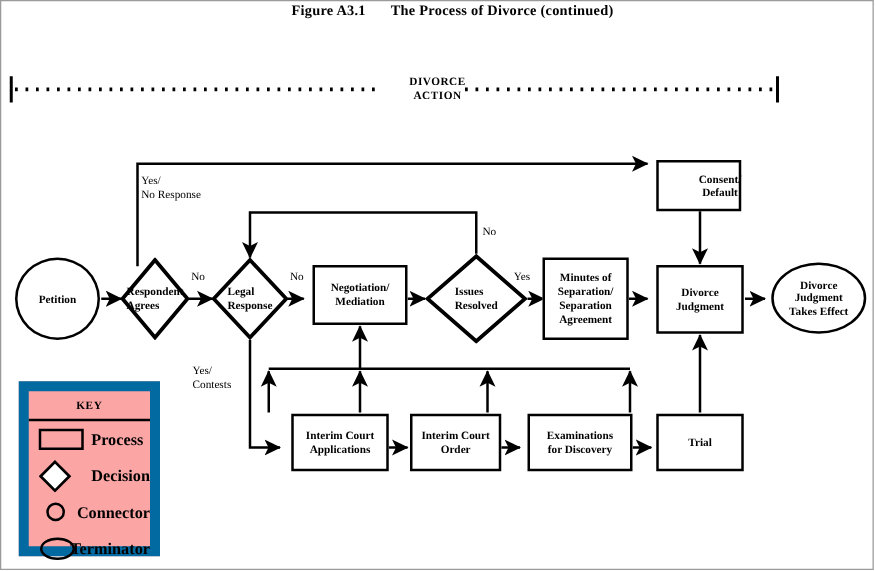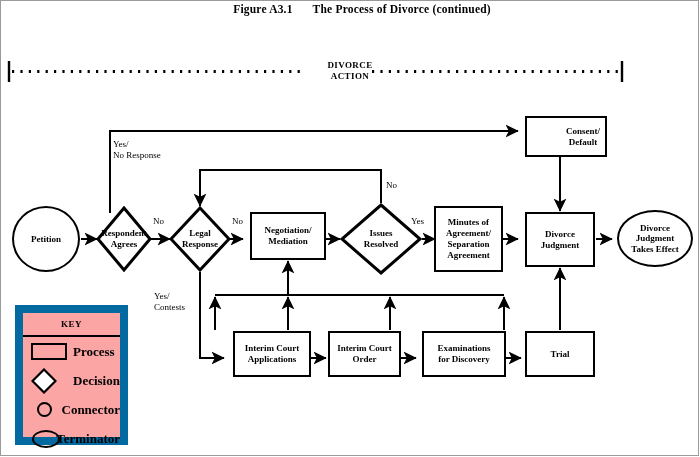--- a/index.html
+++ b/index.html
@@ -37,21 +37,21 @@
   }
   .ellip{
     border:2px solid #000;border-radius:50%;background:#fff;
     display:flex;align-items:center;justify-content:center;text-align:center;
     font-weight:bold;font-size:9px;line-height:10.5px;
   }
   .diamond{background:transparent;}
   .diamond .dshape{position:absolute;left:0;top:0;width:100%;height:100%;}
   .diamond .dlabel{
     position:absolute;left:0;top:0;width:100%;height:100%;
-    display:flex;align-items:center;justify-content:center;text-align:center;
+    display:flex;align-items:center;justify-content:center;
     font-weight:bold;font-size:9px;line-height:11px;
   }
   .edge-label{
     position:absolute;font-weight:normal;font-size:9px;line-height:11px;
     white-space:pre;
   }
   
   .key-box{
     position:absolute;left:15px;top:305px;width:113px;height:140px;
     border:8px solid #0369a1;background:#fca5a5;box-sizing:border-box;
@@ -187,26 +187,26 @@
       <polygon points="41,2 80,36 41,70 2,36" fill="#fff" stroke="#000" stroke-width="3"></polygon>
     </svg>
     <div class="dlabel">
       <span style="white-space:pre-line;">Issues
 Resolved</span>
     </div>
   </div>
 
   <div class="node proc" style="left:434px;top:206px;width:69px;height:66px;">
     <span style="white-space:pre-line;">Minutes of
-Agreement/
+Separation/
 Separation
 Agreement</span>
   </div>
 
-  <div class="node proc" style="left:525px;top:116px;width:82px;height:41px;padding-left:34px;">
+  <div class="node proc" style="left:525px;top:128px;width:68px;height:41px;padding-left:34px;">
     <span style="white-space:pre-line;">Consent/
 Default</span>
   </div>
 
   <div class="node proc" style="left:525px;top:212px;width:70px;height:55px;">
     <span style="white-space:pre-line;">Divorce
 Judgment</span>
   </div>
 
   <div class="node ellip" style="left:617px;top:210px;width:76px;height:57px;">

